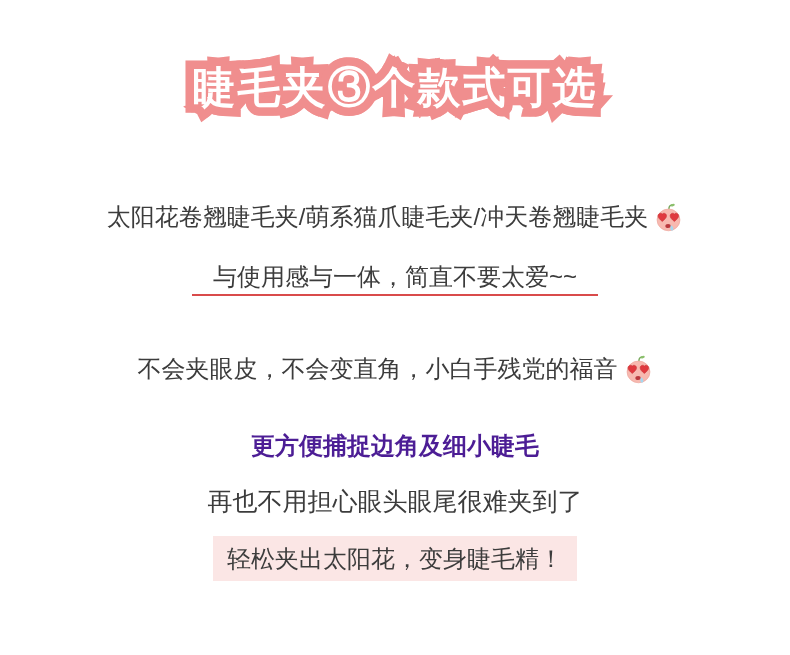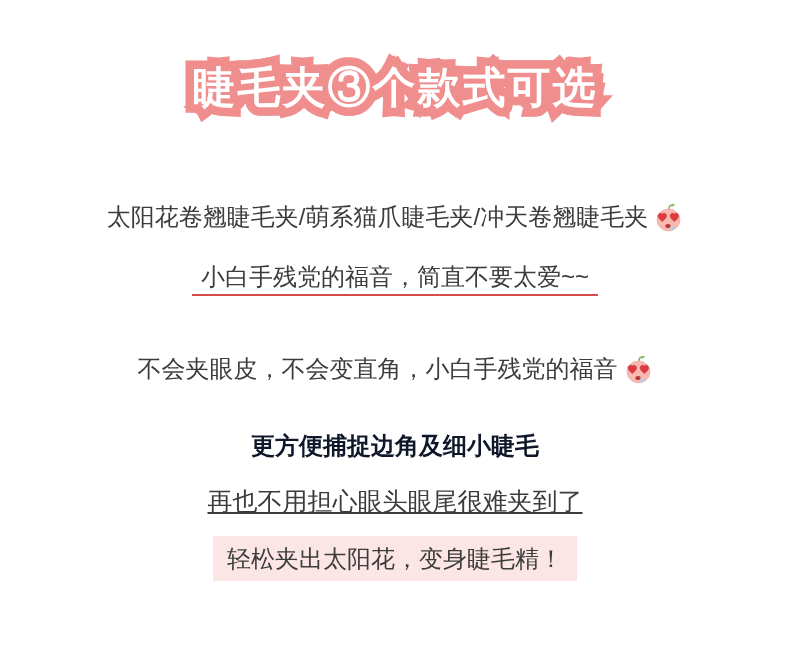--- a/index.html
+++ b/index.html
@@ -50,22 +50,22 @@
     left: 0; right: 0;
     text-align: center;
     font-size: 24px;
     line-height: 30px;
     white-space: nowrap;
   }
   .line-variants  { top: 202px; }
   .line-love      { top: 262px; }
   .line-nopinch   { top: 322px; margin-top: 32px; }
   .line-curl      { top: 377px; }
-  .line-corner    { top: 431px; color: #0f172a; font-weight: bold; }
-  .line-worry     { top: 486px; font-size: 25px; text-decoration: underline; }
+  .line-corner    { top: 431px; color: #4c1d95; font-weight: bold; }
+  .line-worry     { top: 486px; font-size: 25px; }
 
   .red-underline {
     position: absolute;
     top: 294px;
     left: 50%;
     transform: translateX(-50%);
     width: 406px;
     height: 2px;
     background: #d94b4b;
   }
@@ -108,21 +108,21 @@
       <ellipse cx="23.2" cy="2.6" rx="2.7" ry="1.5" fill="#8bc06b" transform="rotate(-18 23.2 2.6)"></ellipse>
       <ellipse cx="18" cy="21" rx="14.2" ry="13.5" fill="#f7b9b0" stroke="#eca29a" stroke-width="0.8"></ellipse>
       <path fill="#e0393f" stroke="#c73338" stroke-width="0.5" transform="translate(4.2,11.5) scale(1.35)" d="M4.5,8.5 C2.2,6.6 0.6,5.1 0.6,3.3 C0.6,1.9 1.7,0.9 3,0.9 C3.7,0.9 4.2,1.2 4.5,1.7 C4.8,1.2 5.3,0.9 6,0.9 C7.3,0.9 8.4,1.9 8.4,3.3 C8.4,5.1 6.8,6.6 4.5,8.5 Z"></path>
       <path fill="#e0393f" stroke="#c73338" stroke-width="0.5" transform="translate(19.2,11.5) scale(1.35)" d="M4.5,8.5 C2.2,6.6 0.6,5.1 0.6,3.3 C0.6,1.9 1.7,0.9 3,0.9 C3.7,0.9 4.2,1.2 4.5,1.7 C4.8,1.2 5.3,0.9 6,0.9 C7.3,0.9 8.4,1.9 8.4,3.3 C8.4,5.1 6.8,6.6 4.5,8.5 Z"></path>
       <ellipse cx="17.5" cy="28.6" rx="3.4" ry="2.5" fill="#b9383d"></ellipse>
       <path d="M21,27.6 C23.2,28.8 24.4,30.8 23.9,33 C23.5,34.9 21,34.9 20.6,33 C20.3,31.4 20.4,29.2 21,27.6 Z" fill="#a5d8f0"></path>
     </svg>
   </div>
 
   <div class="line line-love">
-    <span>小白手残党的福音，简直不要太爱~~</span>
+    <span>与使用感与一体，简直不要太爱~~</span>
   </div>
   <div class="red-underline"></div>
 
   <div class="line line-nopinch">
     <span>不会夹眼皮，不会变直角，小白手残党的福音</span><svg class="emoji" viewBox="0 0 36 36" aria-hidden="true">
       <path d="M18.5,7.5 C18.3,4.8 19.6,3 21.8,2.3" stroke="#76a85b" stroke-width="1.6" fill="none" stroke-linecap="round"></path>
       <ellipse cx="23.2" cy="2.6" rx="2.7" ry="1.5" fill="#8bc06b" transform="rotate(-18 23.2 2.6)"></ellipse>
       <ellipse cx="18" cy="21" rx="14.2" ry="13.5" fill="#f7b9b0" stroke="#eca29a" stroke-width="0.8"></ellipse>
       <path fill="#e0393f" stroke="#c73338" stroke-width="0.5" transform="translate(4.2,11.5) scale(1.35)" d="M4.5,8.5 C2.2,6.6 0.6,5.1 0.6,3.3 C0.6,1.9 1.7,0.9 3,0.9 C3.7,0.9 4.2,1.2 4.5,1.7 C4.8,1.2 5.3,0.9 6,0.9 C7.3,0.9 8.4,1.9 8.4,3.3 C8.4,5.1 6.8,6.6 4.5,8.5 Z"></path>
       <path fill="#e0393f" stroke="#c73338" stroke-width="0.5" transform="translate(19.2,11.5) scale(1.35)" d="M4.5,8.5 C2.2,6.6 0.6,5.1 0.6,3.3 C0.6,1.9 1.7,0.9 3,0.9 C3.7,0.9 4.2,1.2 4.5,1.7 C4.8,1.2 5.3,0.9 6,0.9 C7.3,0.9 8.4,1.9 8.4,3.3 C8.4,5.1 6.8,6.6 4.5,8.5 Z"></path>

